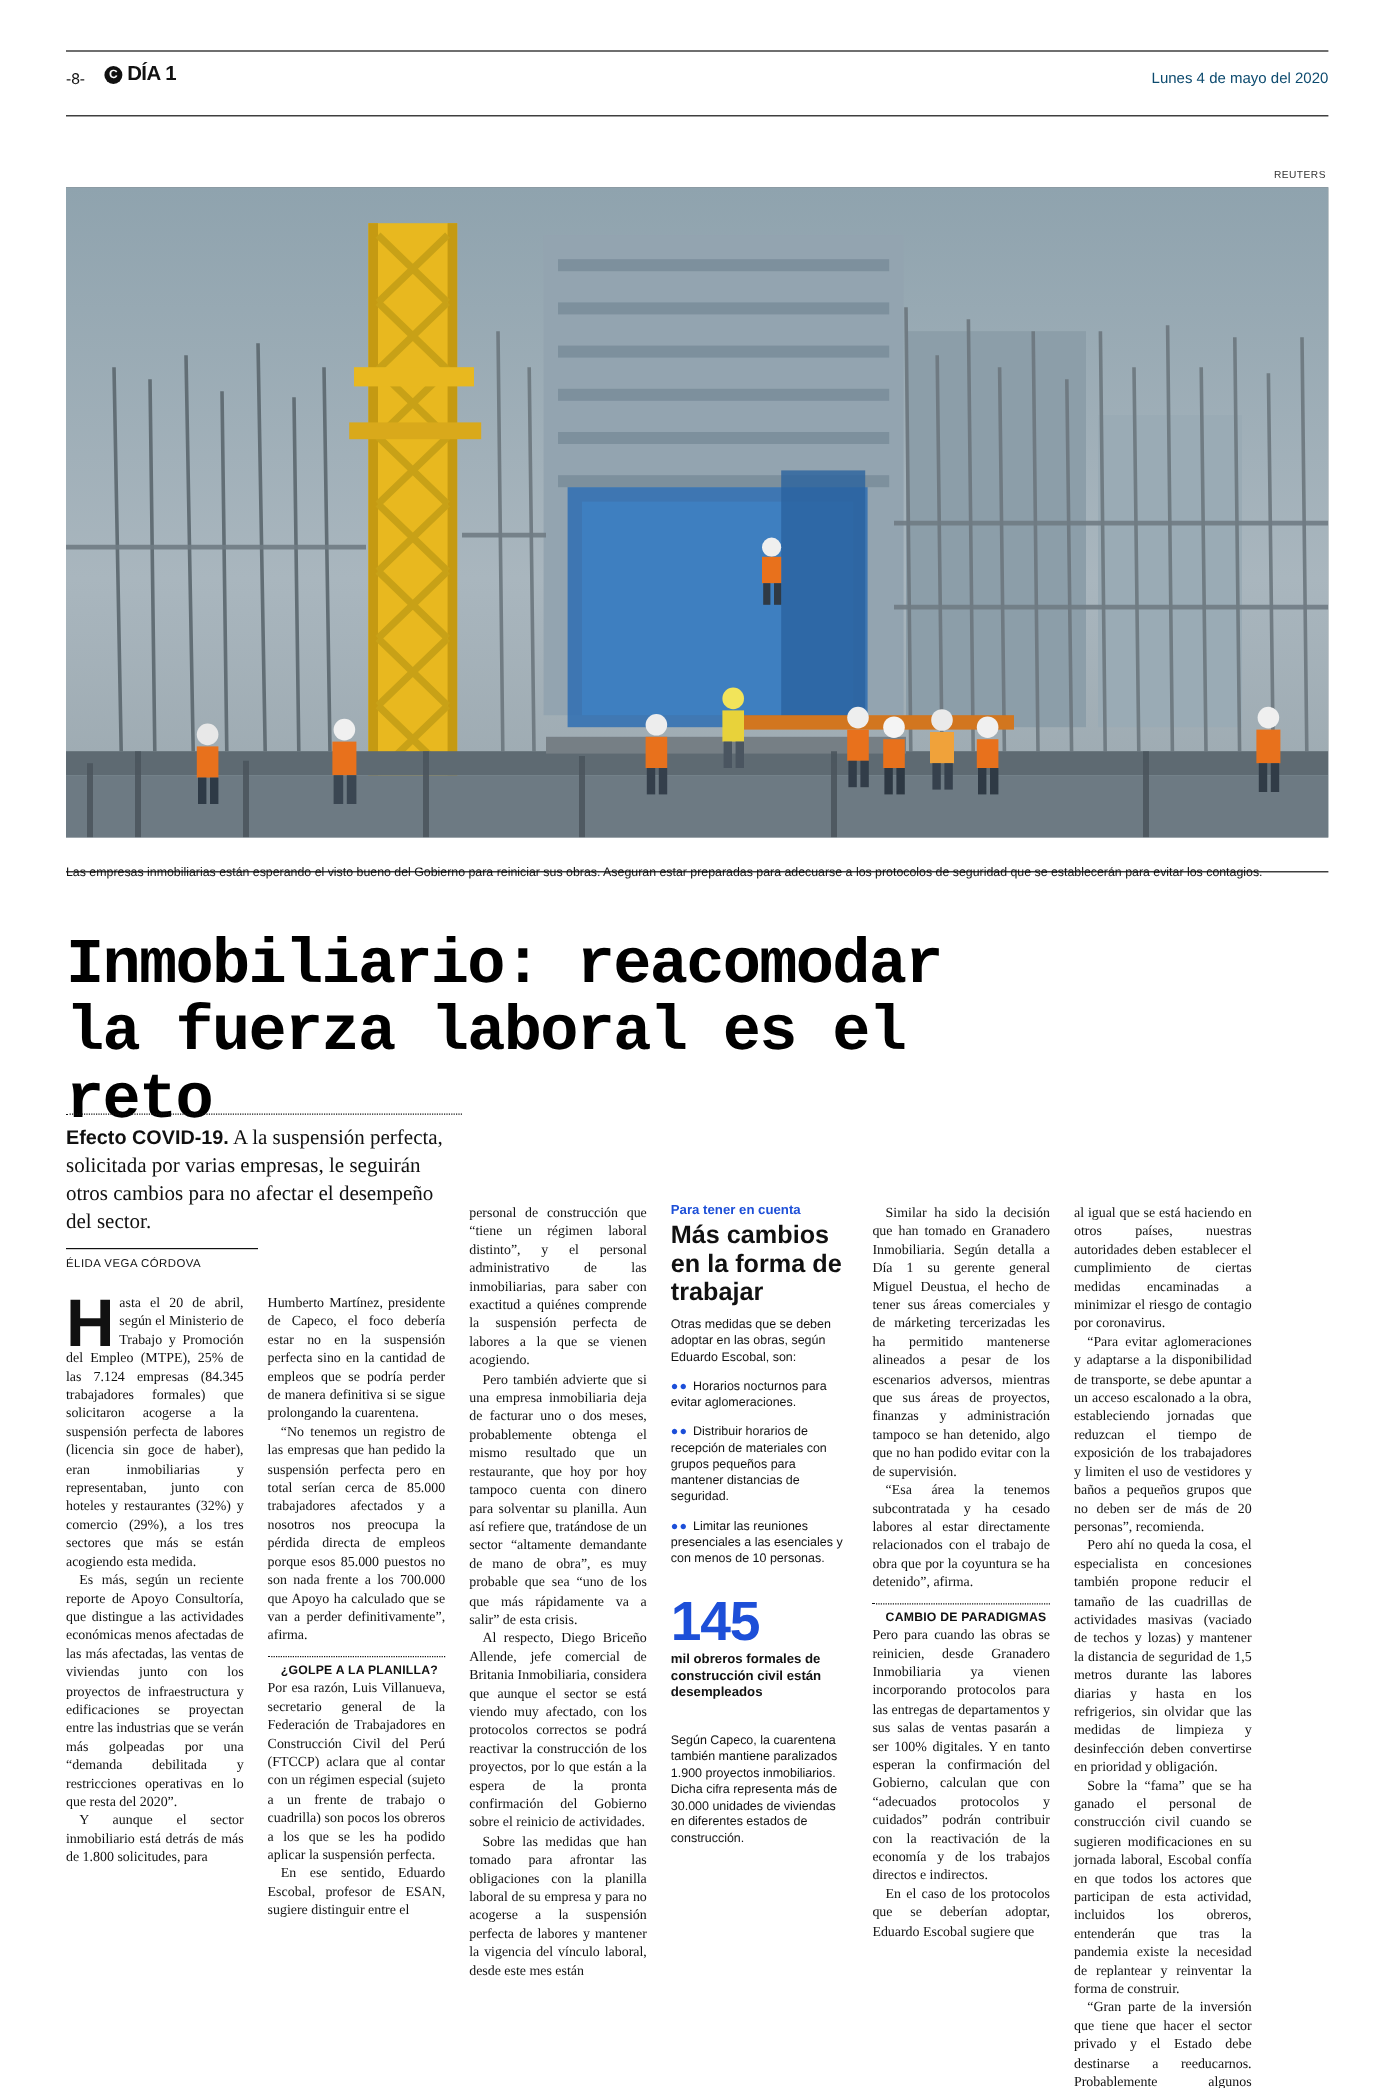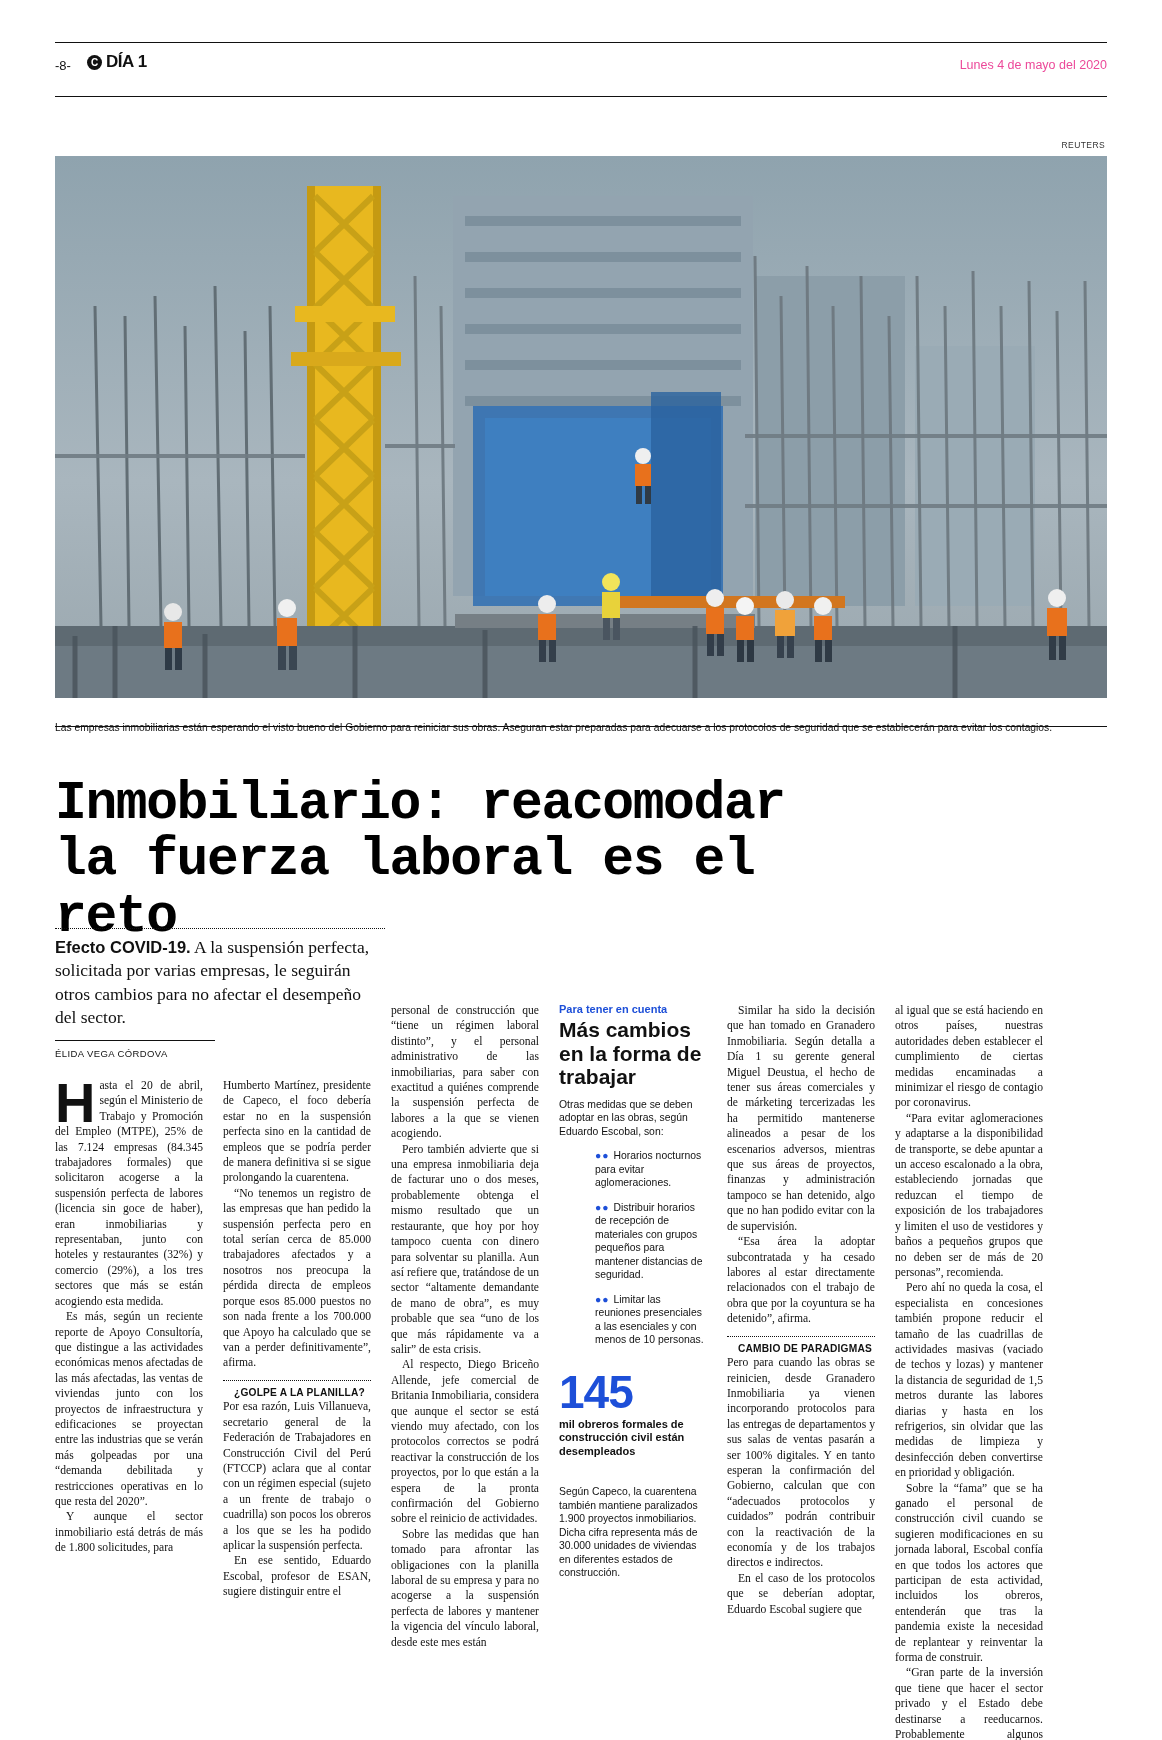--- a/index.html
+++ b/index.html
@@ -11,21 +11,21 @@
   .sheet{position:absolute;left:55px;top:0;width:1052px;height:1740px;}
 
   
   .masthead{position:absolute;left:0;top:48px;width:1052px;height:40px;}
   .folio{position:absolute;left:0;top:10px;font-size:13px;color:#111;font-family:"Liberation Sans",sans-serif;}
   .logo{position:absolute;left:32px;top:4px;display:flex;align-items:center;gap:4px;}
   .logo .circ{width:15px;height:15px;border-radius:50%;background:#111;color:#fff;font-size:10px;
     display:flex;align-items:center;justify-content:center;font-family:"Liberation Sans",sans-serif;font-weight:bold;}
   .logo .dia{font-family:"Liberation Sans",sans-serif;font-weight:bold;font-size:17px;letter-spacing:-0.5px;color:#111;}
   .logo .one{font-family:"Liberation Sans",sans-serif;font-weight:bold;font-size:17px;color:#111;}
-  .dateline{position:absolute;right:0;top:10px;font-size:12.5px;color:#ec4899;font-family:"Liberation Sans",sans-serif;}
+  .dateline{position:absolute;right:0;top:10px;font-size:12.5px;color:#0c4a6e;font-family:"Liberation Sans",sans-serif;}
   .rule-top{position:absolute;left:0;top:42px;width:1052px;height:1px;background:#111;}
   .rule-under-head{position:absolute;left:0;top:96px;width:1052px;height:1px;background:#111;}
 
   
   .photo-wrap{position:absolute;left:0;top:156px;width:1052px;height:542px;overflow:hidden;background:#6d7a83;}
   .credit{position:absolute;right:2px;top:140px;font-size:8.5px;letter-spacing:.4px;color:#333;
     font-family:"Liberation Sans",sans-serif;}
   .caption{position:absolute;left:0;top:706px;width:1052px;font-size:10.3px;line-height:1.25;
     font-family:"Liberation Sans",sans-serif;color:#111;margin-top:16px;}
   .cap-rule{position:absolute;left:0;top:726px;width:1052px;height:1px;background:#111;}
@@ -63,21 +63,21 @@
     letter-spacing:.2px;margin:9px 0 3px 0;text-indent:0;}
   .dotrule{border-top:1px dotted #111;height:0;margin:9px 0 5px 0;}
 
   
   .boxcol{position:absolute;left:504px;top:1003px;width:148px;}
   .kicker{color:#1d4fd8;font-family:"Liberation Sans",sans-serif;font-weight:bold;font-size:11px;}
   .boxtitle{font-family:"Liberation Sans",sans-serif;font-weight:bold;font-size:21px;line-height:1.12;
     margin-top:3px;color:#111;}
   .boxintro{font-family:"Liberation Sans",sans-serif;font-size:10.4px;line-height:1.3;margin-top:9px;color:#111;}
   .bullet{font-family:"Liberation Sans",sans-serif;font-size:10.4px;line-height:1.3;margin-top:11px;color:#111;
-    position:relative;padding-left:0;margin-left:36px;}
+    position:relative;padding-left:0;}
   .bullet .dots{color:#1d4fd8;letter-spacing:1px;}
   .bigstat{font-family:"Liberation Sans",sans-serif;font-weight:bold;font-size:46px;line-height:1;
     color:#1d4fd8;margin-top:22px;letter-spacing:-1px;}
   .statdesc{font-family:"Liberation Sans",sans-serif;font-weight:bold;font-size:11px;line-height:1.22;
     margin-top:3px;color:#111;}
   .statbody{font-family:"Liberation Sans",sans-serif;font-size:10.4px;line-height:1.3;margin-top:27px;color:#111;}
 
   
   svg.photo{display:block;}
 </style>
@@ -284,21 +284,21 @@
     <div class="bullet">
       <span class="dots">●●&nbsp;</span><span>Limitar las reuniones presenciales a las esenciales y con menos de 10 personas.</span>
     </div>
     <div class="bigstat">145</div>
     <div class="statdesc">mil obreros formales de construcción civil están desempleados</div>
     <div class="statbody">Según Capeco, la cuarentena también mantiene paralizados 1.900 proyectos inmobiliarios. Dicha cifra representa más de 30.000 unidades de viviendas en diferentes estados de construcción.</div>
   </div>
 
   <div class="col col6">
     <p>Similar ha sido la decisión que han tomado en Granadero Inmobiliaria. Según detalla a Día 1 su gerente general Miguel Deustua, el hecho de tener sus áreas comerciales y de márketing tercerizadas les ha permitido mantenerse alineados a pesar de los escenarios adversos, mientras que sus áreas de proyectos, finanzas y administración tampoco se han detenido, algo que no han podido evitar con la de supervisión.</p>
-    <p>“Esa área la adoptar subcontratada y ha cesado labores al estar directamente relacionados con el trabajo de obra que por la coyuntura se ha detenido”, afirma.</p>
+    <p>“Esa área la tenemos subcontratada y ha cesado labores al estar directamente relacionados con el trabajo de obra que por la coyuntura se ha detenido”, afirma.</p>
     <div class="dotrule"></div>
     <p class="subhead">CAMBIO DE PARADIGMAS</p>
     <p class="first">Pero para cuando las obras se reinicien, desde Granadero Inmobiliaria ya vienen incorporando protocolos para las entregas de departamentos y sus salas de ventas pasarán a ser 100% digitales. Y en tanto esperan la confirmación del Gobierno, calculan que con “adecuados protocolos y cuidados” podrán contribuir con la reactivación de la economía y de los trabajos directos e indirectos.</p>
     <p>En el caso de los protocolos que se deberían adoptar, Eduardo Escobal sugiere que</p>
   </div>
 
   <div class="col col7">
     <p class="first">al igual que se está haciendo en otros países, nuestras autoridades deben establecer el cumplimiento de ciertas medidas encaminadas a minimizar el riesgo de contagio por coronavirus.</p>
     <p>“Para evitar aglomeraciones y adaptarse a la disponibilidad de transporte, se debe apuntar a un acceso escalonado a la obra, estableciendo jornadas que reduzcan el tiempo de exposición de los trabajadores y limiten el uso de vestidores y baños a pequeños grupos que no deben ser de más de 20 personas”, recomienda.</p>
     <p>Pero ahí no queda la cosa, el especialista en concesiones también propone reducir el tamaño de las cuadrillas de actividades masivas (vaciado de techos y lozas) y mantener la distancia de seguridad de 1,5 metros durante las labores diarias y hasta en los refrigerios, sin olvidar que las medidas de limpieza y desinfección deben convertirse en prioridad y obligación.</p>

